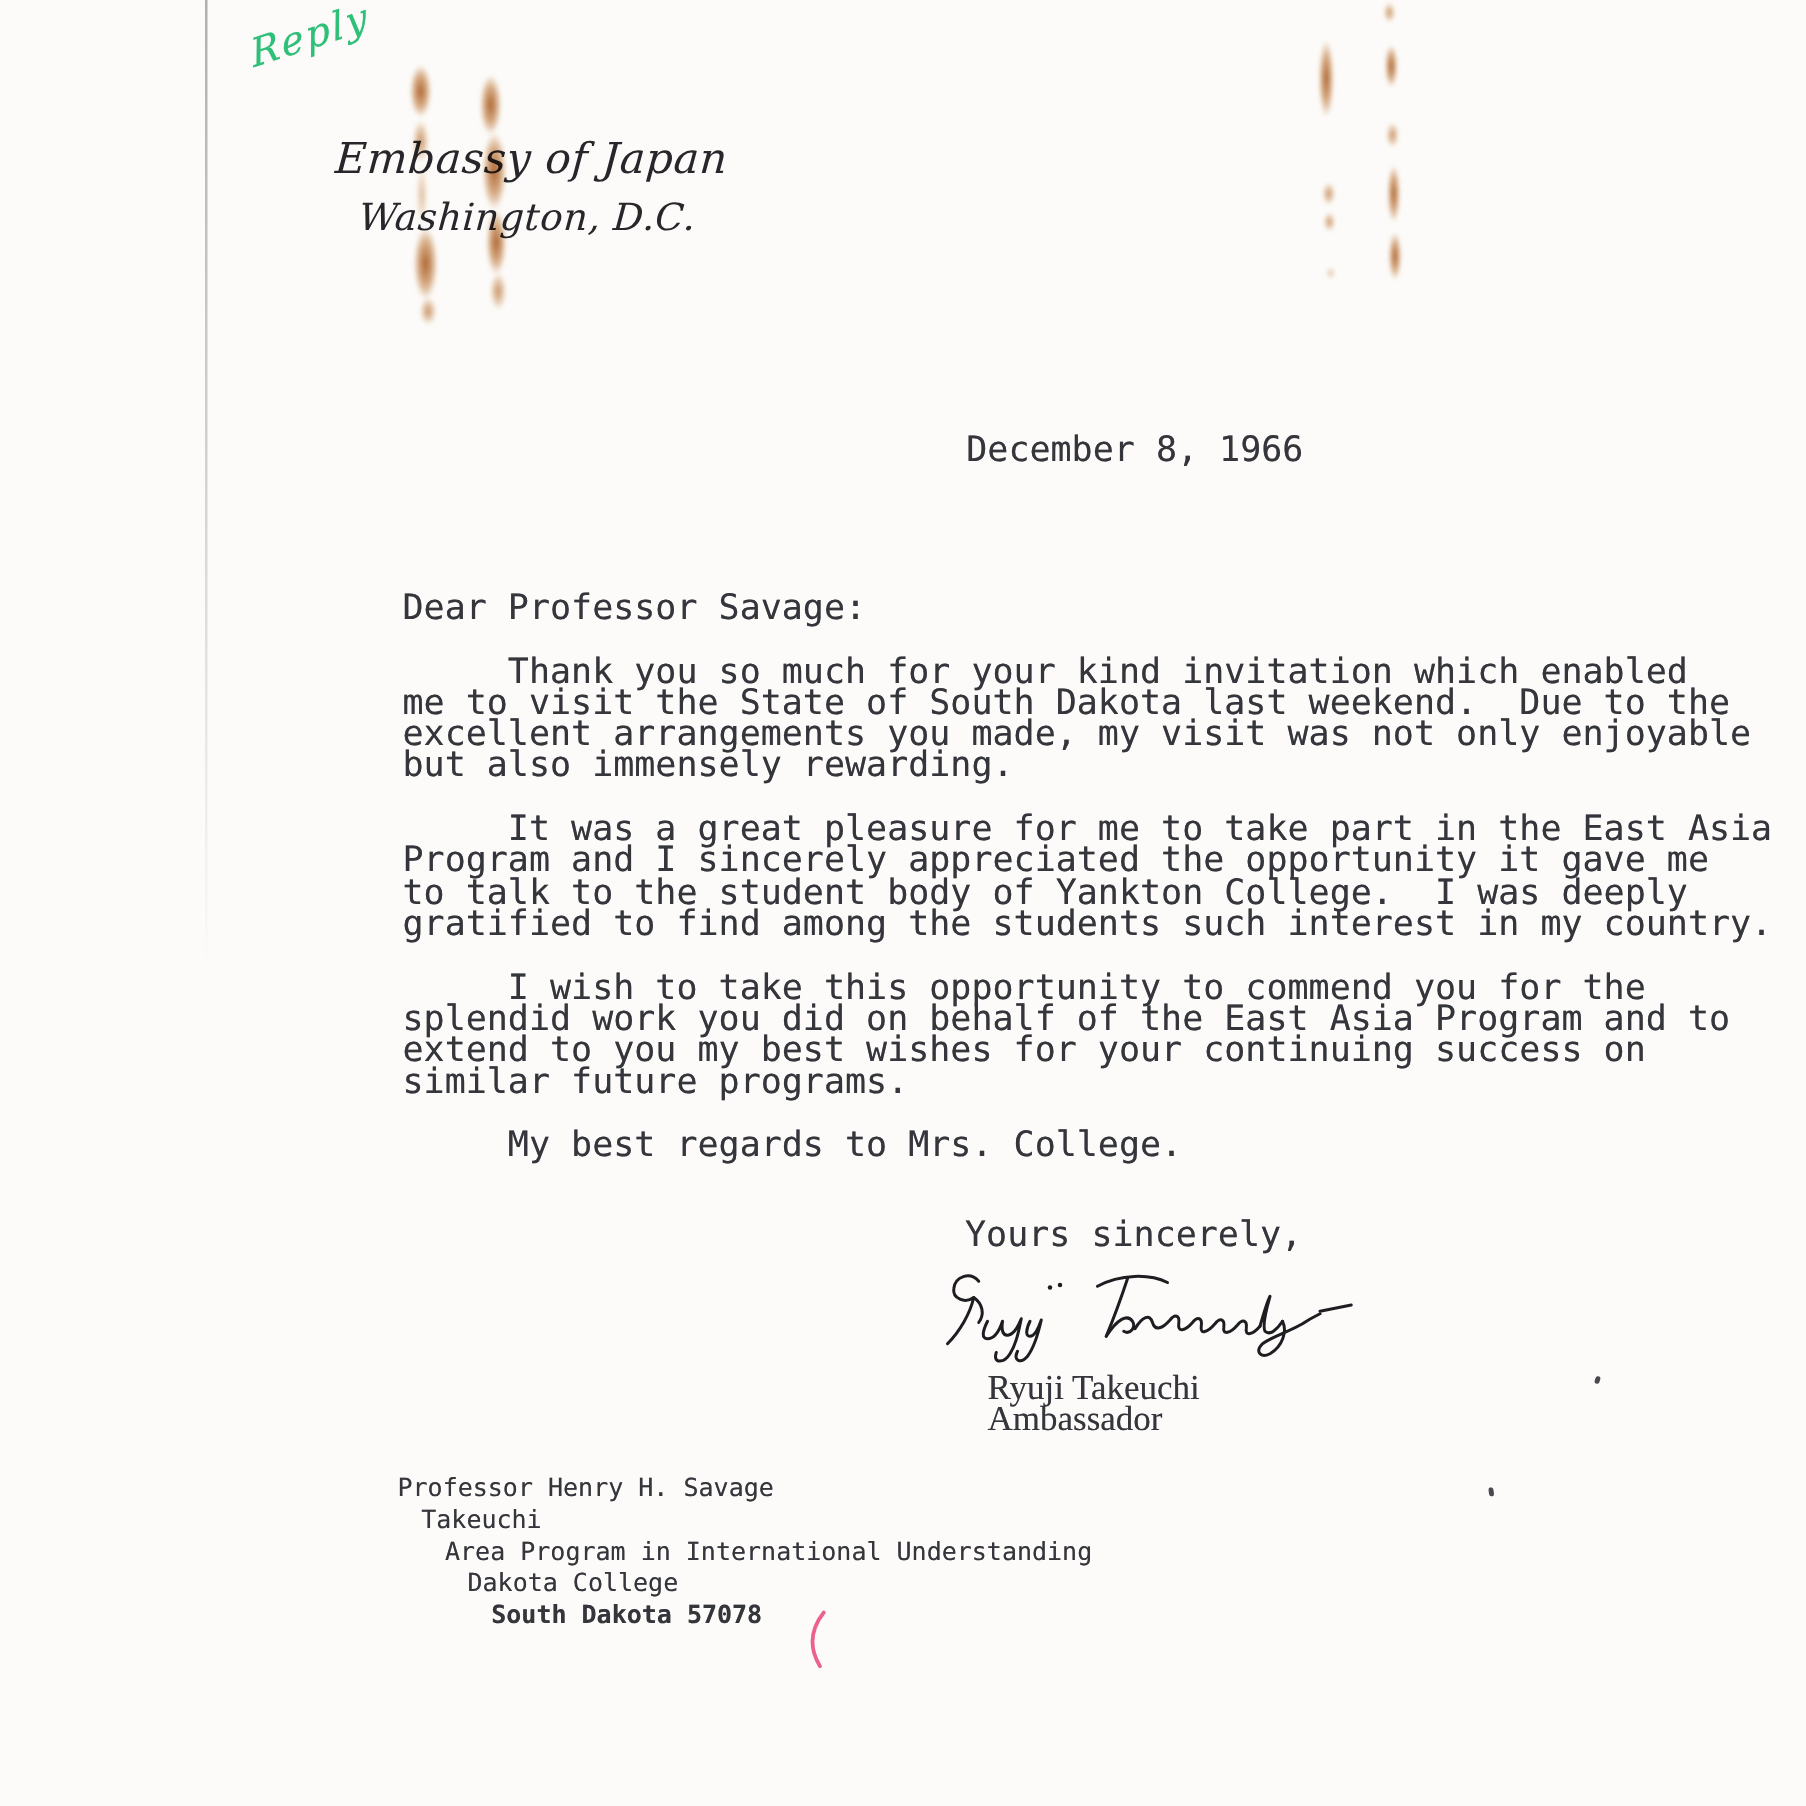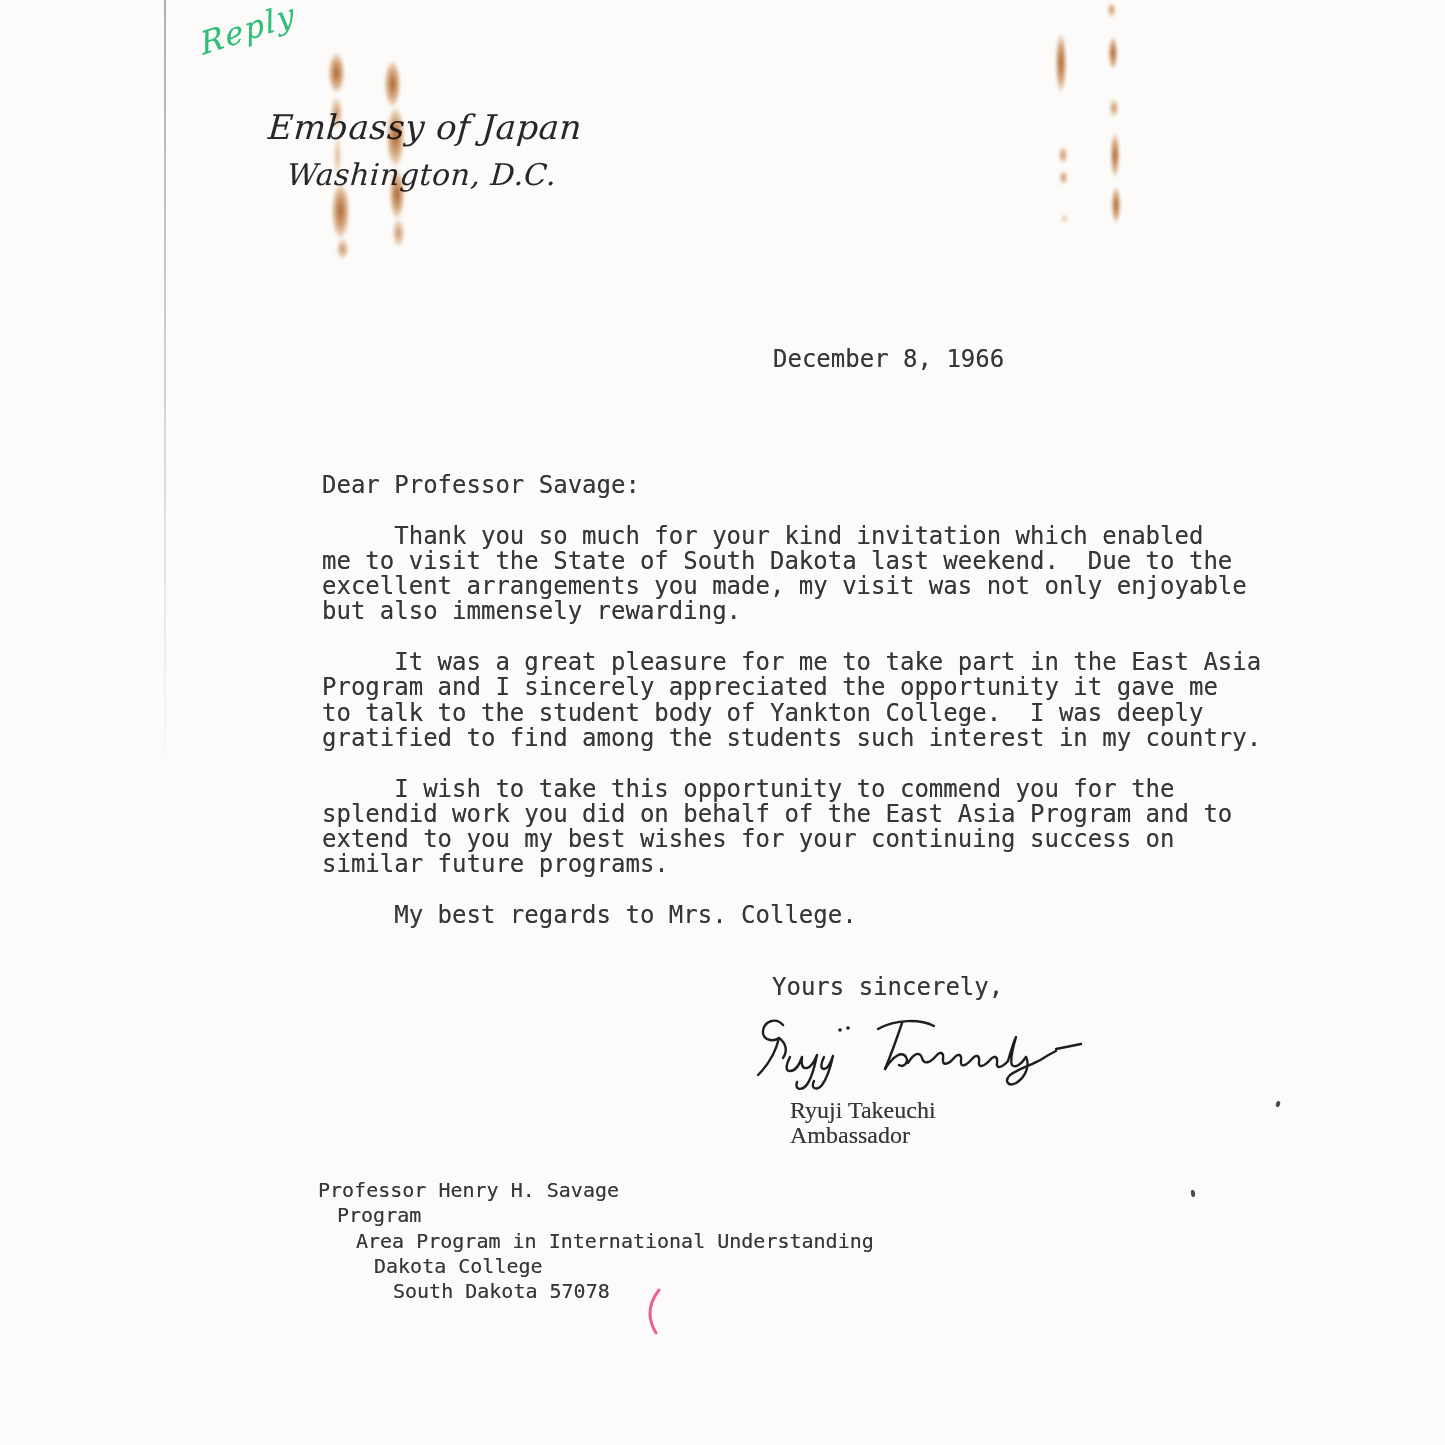--- a/index.html
+++ b/index.html
@@ -3,21 +3,21 @@
 <meta charset="utf-8">
 <style>
   html,body{margin:0;padding:0;background:#f6f5f2;}
   .page{
     position:relative;width:1445px;height:1445px;background:#fcfbf9;
     overflow:hidden;font-family:"DejaVu Sans Mono","Liberation Mono",monospace;
     color:#35353c;
   }
   .abs{position:absolute;}
   .type{
-    font-size:24px;line-height:25.3px;white-space:pre;
+    font-size:28px;line-height:25.3px;white-space:pre;
     text-shadow:0 0 0.5px rgba(53,53,60,0.55);
   }
   .para{margin:0 0 25.3px 0;}
   .para:last-child{margin-bottom:0;}
   
   .script{
     font-family:"DejaVu Serif","Liberation Serif",serif;
     font-style:italic;color:#26262b;white-space:pre;
     transform:skewX(-4deg);transform-origin:left bottom;
   }
@@ -42,21 +42,21 @@
   .page-edge{
     position:absolute;left:164px;top:0;width:2px;height:780px;
     background:linear-gradient(to bottom,rgba(150,150,148,0.75),rgba(170,170,168,0.45) 55%,rgba(180,180,178,0) 100%);
   }
   .speck{position:absolute;background:#4a4a4e;border-radius:40%;}
   .recipient-line{font-size:20px;line-height:25.3px;white-space:pre;text-shadow:0 0 0.5px rgba(53,53,60,0.55);}
   .ind0{padding-left:0;}
   .ind1{padding-left:19px;}
   .ind2{padding-left:38px;}
   .ind3{padding-left:56px;}
-  .ind4{padding-left:75px;}
+  .ind4{padding-left:75px;font-weight:bold;}
   svg{display:block;}
 </style>
 </head>
 <body>
 
 <div class="page">
 
   <div class="page-edge"></div>
 
   <div class="abs reply" style="left:198px;top:26px;">Reply</div>
@@ -139,21 +139,21 @@
     </svg>
   </div>
 
   <div class="abs" style="left:790px;top:1098px;font-family:Liberation Serif, serif;">
     <div class="type">Ryuji Takeuchi</div>
     <div class="type">Ambassador</div>
   </div>
 
   <div class="abs" style="left:318px;top:1178px;">
     <div class="recipient-line ind0">Professor Henry H. Savage</div>
-    <div class="recipient-line ind1">Program</div>
+    <div class="recipient-line ind1">Takeuchi</div>
     <div class="recipient-line ind2">Area Program in International Understanding</div>
     <div class="recipient-line ind3">Dakota College</div>
     <div class="recipient-line ind4">South Dakota 57078</div>
   </div>
 
   <div class="abs" style="left:643px;top:1286px;">
     <svg width="22" height="52" viewBox="0 0 22 52">
       <path d="M16,4 C5,18 4,32 13,47" fill="none" stroke="#e8457e" stroke-width="3" stroke-linecap="round" opacity="0.85"></path>
     </svg>
   </div>

